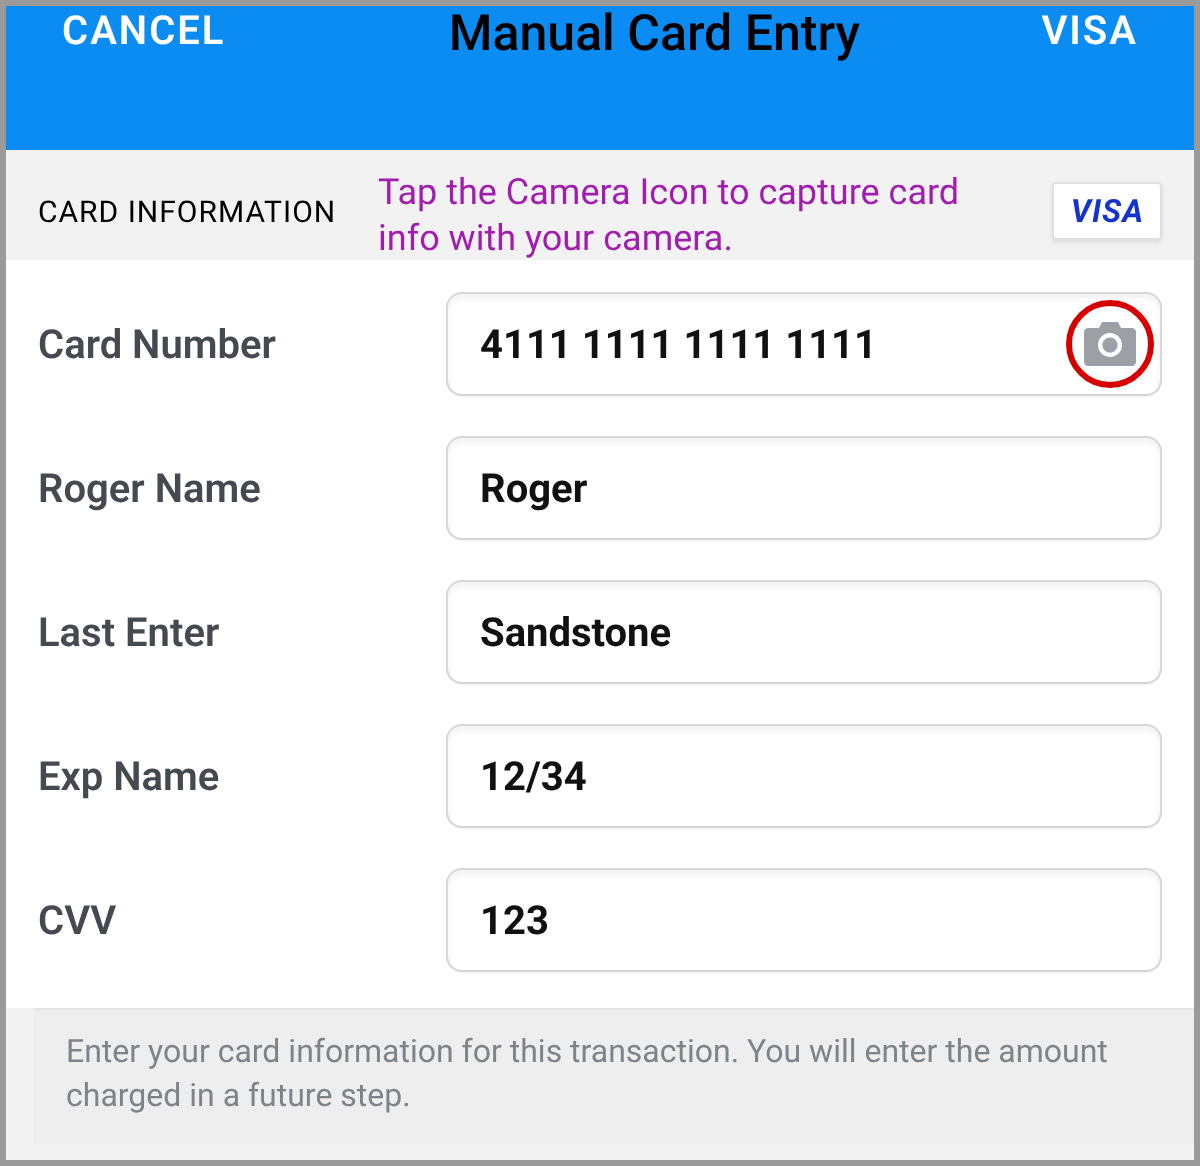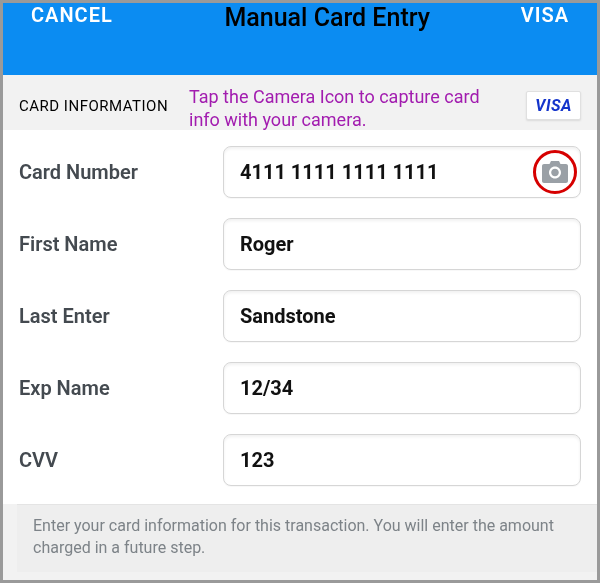--- a/index.html
+++ b/index.html
@@ -48,21 +48,21 @@
           <span class="camera-icon">
             <svg width="26" height="22" viewBox="0 0 26 22">
               <path fill="#9aa0a6" d="M9 0h8l1.5 3H24c1.1 0 2 .9 2 2v15c0 1.1-.9 2-2 2H2c-1.1 0-2-.9-2-2V5c0-1.1.9-2 2-2h5.5L9 0zm4 5.5c-3.3 0-6 2.7-6 6s2.7 6 6 6 6-2.7 6-6-2.7-6-6-6zm0 2.2c2.1 0 3.8 1.7 3.8 3.8s-1.7 3.8-3.8 3.8-3.8-1.7-3.8-3.8 1.7-3.8 3.8-3.8z"></path>
             </svg>
           </span>
         </div>
       </div>
     </div>
 
     <div class="row">
-      <div class="row-label">First Name</div>
+      <div class="row-label">Roger Name</div>
       <div class="input-wrap">
         <input class="input" value="Roger" style="">
       </div>
     </div>
 
     <div class="row">
       <div class="row-label">Last Enter</div>
       <div class="input-wrap">
         <input class="input" value="Sandstone" style="">
       </div>

